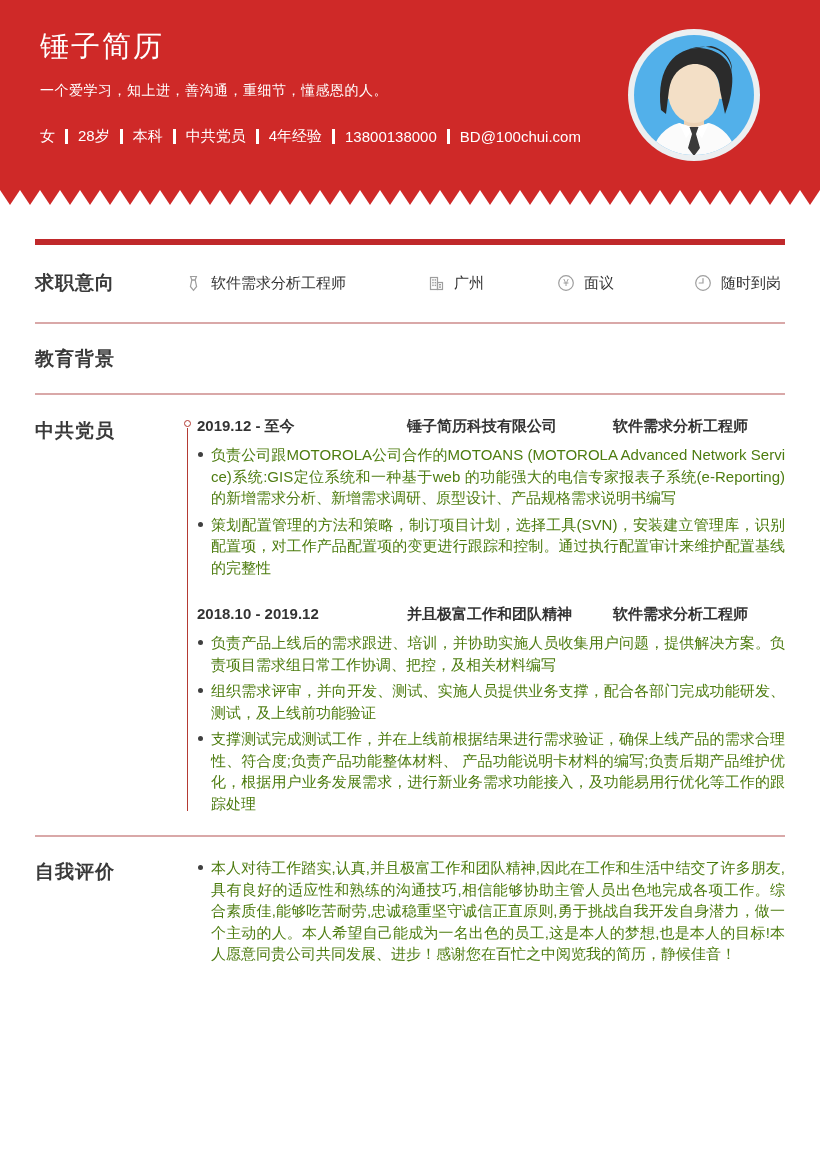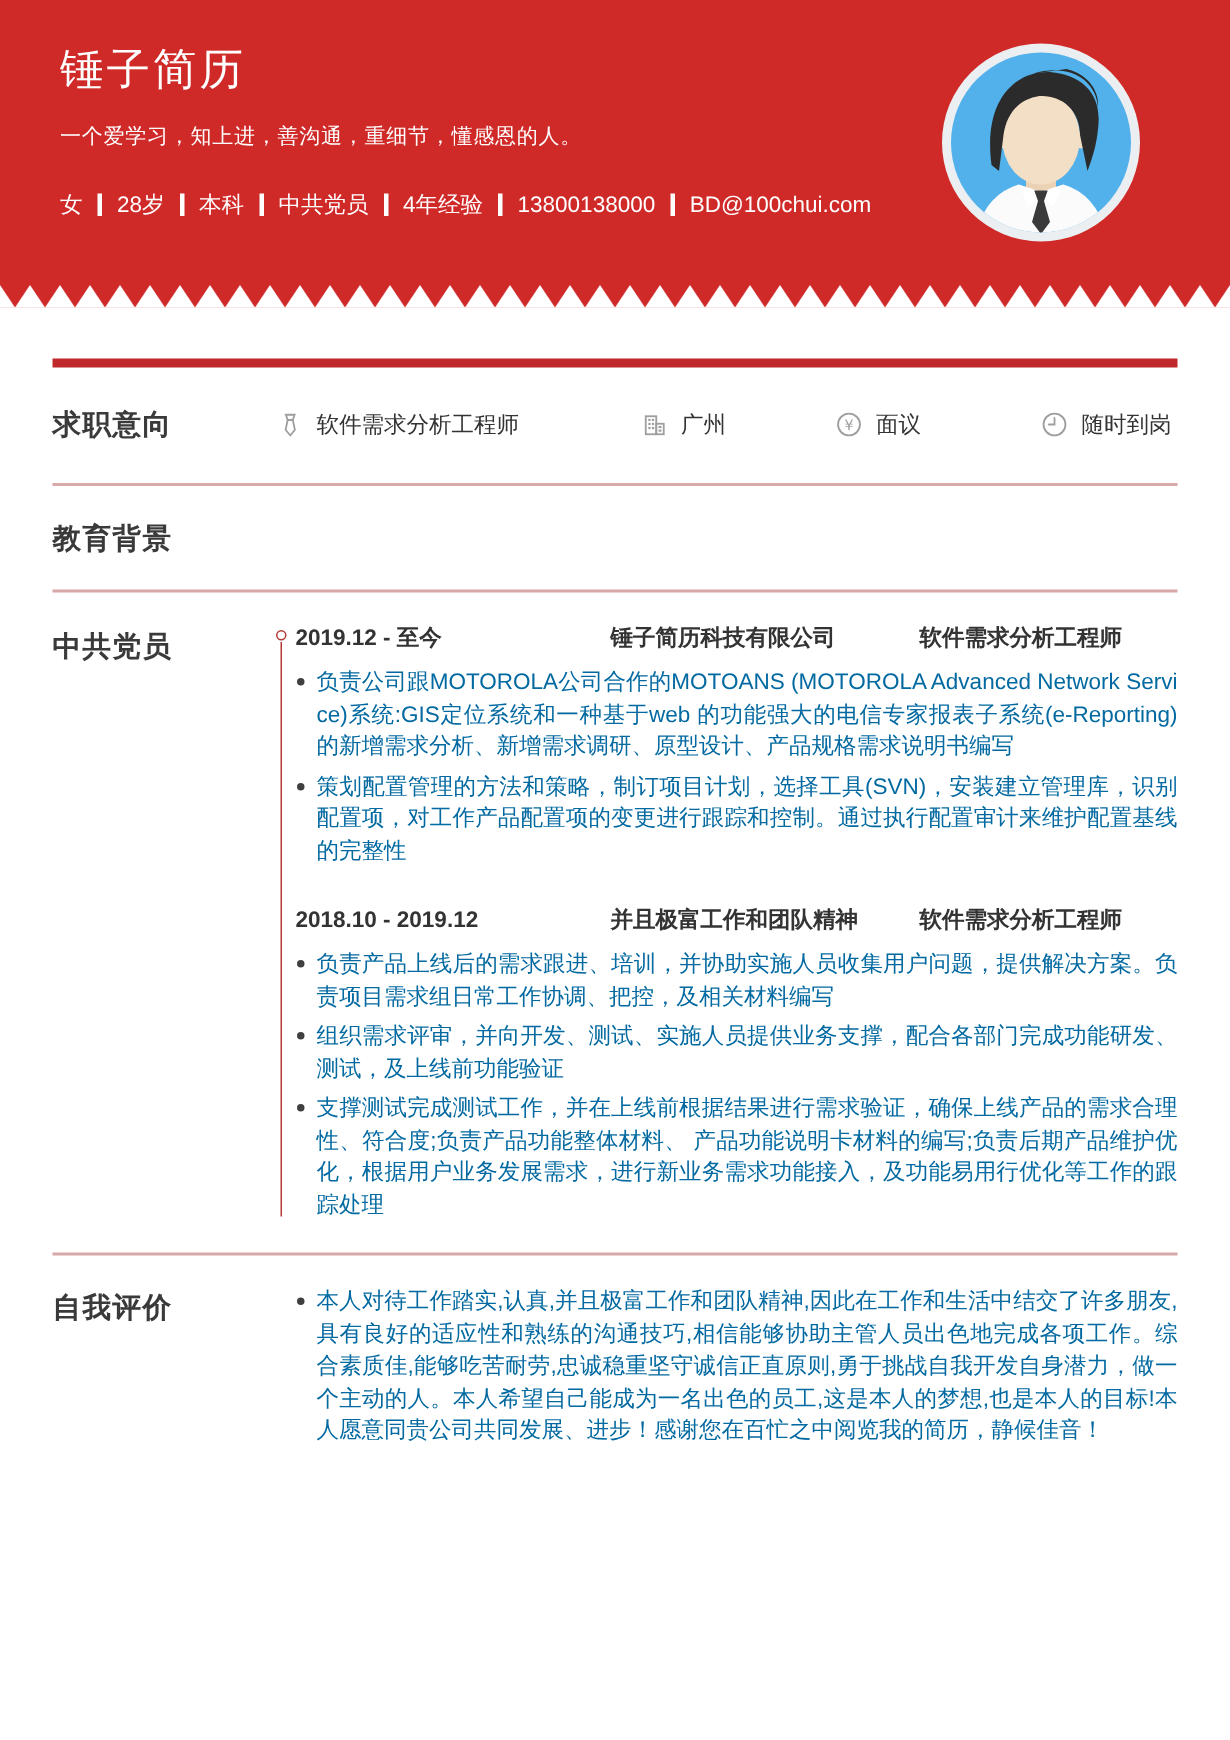--- a/index.html
+++ b/index.html
@@ -56,21 +56,21 @@
   }
   .plain-col { padding-left: 12px; }
 
   .entry-head { display: flex; font-size: 15px; font-weight: bold; color: #333; line-height: 20px; }
   .eh-date { width: 210px; flex: none; }
   .eh-org { width: 206px; flex: none; }
   .eh-role { flex: 1; }
 
   .edu-details { margin-top: 8px; font-size: 15px; color: #4f4f4f; line-height: 21.5px; }
 
-  ul.bullets { list-style: none; margin-top: 8px; font-size: 15px; line-height: 21.5px; color: #0369a1; text-align: justify; }
+  ul.bullets { list-style: none; margin-top: 8px; font-size: 15px; line-height: 21.5px; color: #4d7c0f; text-align: justify; }
   ul.bullets li { position: relative; padding-left: 14px; margin-bottom: 5px; word-break: break-all; }
   ul.bullets li::before {
     content: ''; position: absolute; left: 1px; top: 8px;
     width: 5px; height: 5px; background: #3f3f3f; border-radius: 50%;
   }
 
   .sec-edu { padding: 20px 0 21px; flex-direction: column; }
   .sec-edu .section-title { padding-top: 2px; }
   .sec-work { padding: 21px 0 16px; }
   .sec-work .section-title { padding-top: 2px; }

